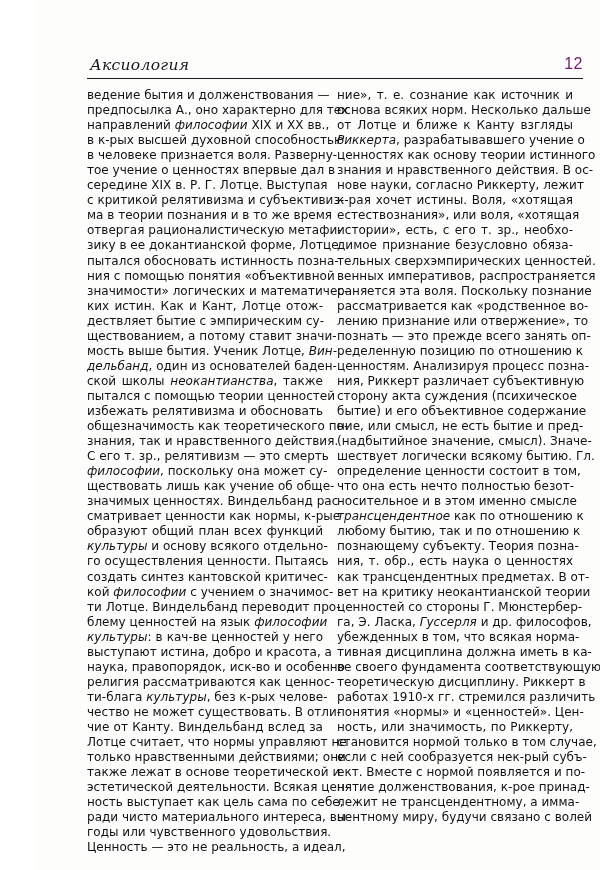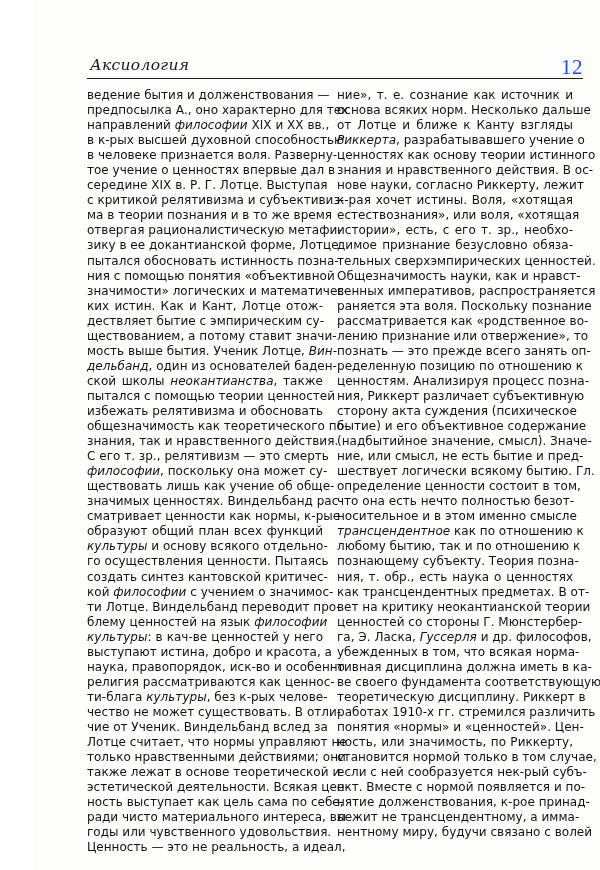--- a/index.html
+++ b/index.html
@@ -40,23 +40,23 @@
     font-style: italic;
     font-size: 15.5px;
     letter-spacing: 0.3px;
     color: #1a181c;
     white-space: nowrap;
   }
   .running-head-page {
     position: absolute;
     right: 0px;
     top: -1px;
-    font-family: Liberation Serif, serif;
-    font-size: 21px;
-    color: #1d4ed8;
+    font-family: Liberation Sans, sans-serif;
+    font-size: 16px;
+    color: #701a75;
     letter-spacing: 0.5px;
   }
   .running-head-rule {
     position: absolute;
     left: 0px;
     top: 22px;
     width: 496px;
     height: 0;
     border-top: 1.6px solid #1c1a1e;
   }
@@ -147,21 +147,21 @@
           <span class="ln">создать синтез кантовской критичес-</span>
           <span class="ln">кой <i class="it">философии</i> с учением о значимос-</span>
           <span class="ln">ти Лотце. Виндельбанд переводит про-</span>
           <span class="ln">блему ценностей на язык <i class="it">философии</i></span>
           <span class="ln"><i class="it">культуры</i>: в кач-ве ценностей у него</span>
           <span class="ln">выступают истина, добро и красота, а</span>
           <span class="ln">наука, правопорядок, иск-во и особенно</span>
           <span class="ln">религия рассматриваются как ценнос-</span>
           <span class="ln">ти-блага <i class="it">культуры</i>, без к-рых челове-</span>
           <span class="ln">чество не может существовать. В отли-</span>
-          <span class="ln">чие от Ученик. Виндельбанд вслед за</span>
+          <span class="ln">чие от Канту. Виндельбанд вслед за</span>
           <span class="ln">Лотце считает, что нормы управляют не</span>
           <span class="ln">только нравственными действиями; они</span>
           <span class="ln">также лежат в основе теоретической и</span>
           <span class="ln">эстетической деятельности. Всякая цен-</span>
           <span class="ln">ность выступает как цель сама по себе,</span>
           <span class="ln">ради чисто материального интереса, вы-</span>
           <span class="ln">годы или чувственного удовольствия.</span>
           <span class="ln">Ценность — это не реальность, а идеал,</span>
         </p>
     </div>
@@ -172,33 +172,32 @@
           <span class="ln">от Лотце и ближе к Канту взгляды</span>
           <span class="ln"><i class="it">Риккерта</i>, разрабатывавшего учение о</span>
           <span class="ln">ценностях как основу теории истинного</span>
           <span class="ln">знания и нравственного действия. В ос-</span>
           <span class="ln">нове науки, согласно Риккерту, лежит</span>
           <span class="ln">к-рая хочет истины. Воля, «хотящая</span>
           <span class="ln">естествознания», или воля, «хотящая</span>
           <span class="ln">истории», есть, с его т. зр., необхо-</span>
           <span class="ln">димое признание безусловно обяза-</span>
           <span class="ln">тельных сверхэмпирических ценностей.</span>
-          <span class="ln">Общезначимость науки, как и нравст-</span>
           <span class="ln">венных императивов, распространяется</span>
           <span class="ln">раняется эта воля. Поскольку познание</span>
           <span class="ln">рассматривается как «родственное во-</span>
           <span class="ln">лению признание или отвержение», то</span>
           <span class="ln">познать — это прежде всего занять оп-</span>
           <span class="ln">ределенную позицию по отношению к</span>
           <span class="ln">ценностям. Анализируя процесс позна-</span>
           <span class="ln">ния, Риккерт различает субъективную</span>
           <span class="ln">сторону акта суждения (психическое</span>
           <span class="ln">бытие) и его объективное содержание</span>
+          <span class="ln">ние, или смысл, не есть бытие и пред-</span>
           <span class="ln">(надбытийное значение, смысл). Значе-</span>
-          <span class="ln">ние, или смысл, не есть бытие и пред-</span>
           <span class="ln">шествует логически всякому бытию. Гл.</span>
           <span class="ln">определение ценности состоит в том,</span>
           <span class="ln">что она есть нечто полностью безот-</span>
           <span class="ln">носительное и в этом именно смысле</span>
           <span class="ln"><i class="it">трансцендентное</i> как по отношению к</span>
           <span class="ln">любому бытию, так и по отношению к</span>
           <span class="ln">познающему субъекту. Теория позна-</span>
           <span class="ln">ния, т. обр., есть наука о ценностях</span>
           <span class="ln">как трансцендентных предметах. В от-</span>
           <span class="ln">вет на критику неокантианской теории</span>

